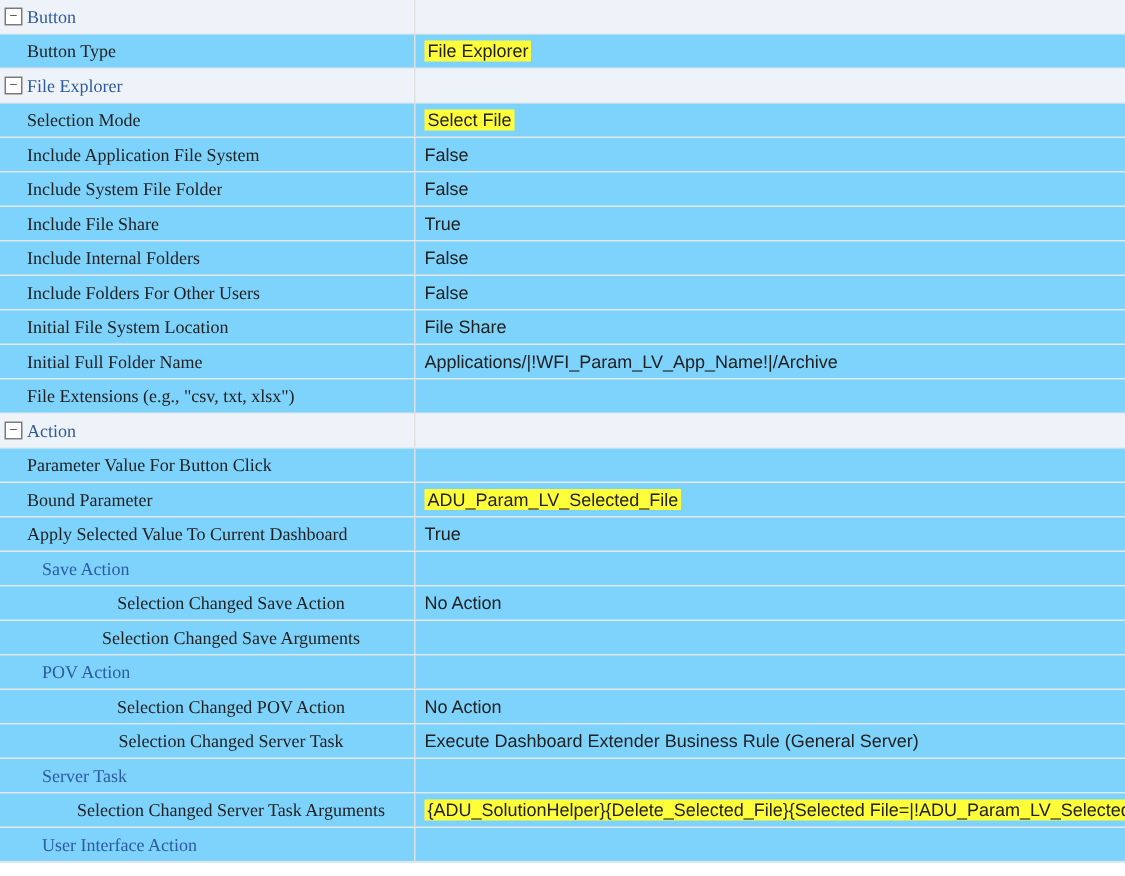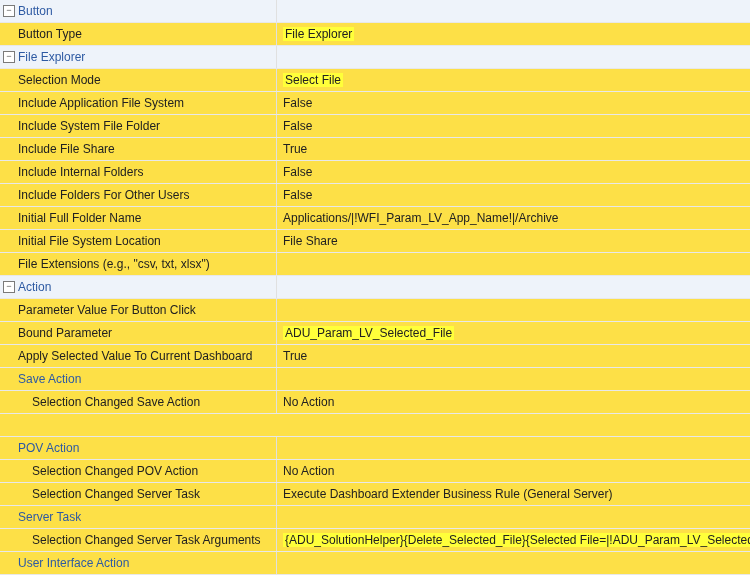--- a/index.html
+++ b/index.html
@@ -13,59 +13,59 @@
   .grid {
     width: 750px;
     display: flex;
     flex-direction: column;
   }
   .row {
     display: flex;
     align-items: stretch;
     min-height: 23px;
     border-bottom: 1px solid #e8e8e8;
-    background: #fde047;
+    background: #7dd3fc;
   }
   .row.stripe-blue { background: #eef3fa; }
   .row .label-col {
     width: 277px;
     flex: 0 0 277px;
     display: flex;
     align-items: center;
     padding-left: 3px;
     border-right: 1px solid #e0e0e0;
   }
   .row .value-col {
     flex: 1 1 auto;
     display: flex;
     align-items: center;
     padding-left: 6px;
   }
   .row.category .label-col { color: #2e5aa3; }
-  .row.subcategory .label-col { color: #2e5aa3; padding-left: 18px; text-align: right; }
+  .row.subcategory .label-col { color: #2e5aa3; padding-left: 28px; text-align: right; }
   .row.property .label-col { color: #212121; padding-left: 18px; }
-  .row.subproperty .label-col { padding-left: 32px; }
+  .row.subproperty .label-col { padding-left: 32px; justify-content: center; }
   .row.disabled { color: #a0a0a0; }
   .expander {
     width: 12px;
     height: 12px;
     flex: 0 0 12px;
     display: inline-flex;
     align-items: center;
     justify-content: center;
     border: 1px solid #7a7a7a;
     margin-right: 3px;
     font-size: 9px;
     line-height: 9px;
     color: #555;
     background: #fff;
   }
   .expander .glyph { transform: translateY(-1px); }
   .hl { background: #ffff3a; padding: 0 2px; }
-  .label-text { white-space: nowrap; overflow: hidden; text-overflow: clip; }
+  .label-text { white-space: nowrap; overflow: hidden; text-overflow: clip; font-family: Liberation Serif, serif; }
   .value-text { white-space: nowrap; overflow: hidden; text-overflow: clip; }
 </style>
 </head>
 <body>
 
 <div class="grid">
 
   <div class="row category stripe-blue">
     <div class="label-col">
       <span class="expander">
@@ -136,32 +136,32 @@
   <div class="row property">
     <div class="label-col">
         <span class="label-text">Include Folders For Other Users</span>
       </div>
     <div class="value-col">
         <span class="value-text">False</span>
       </div>
   </div>
   <div class="row property">
     <div class="label-col">
+        <span class="label-text">Initial File System Location</span>
+      </div>
+    <div class="value-col">
+        <span class="value-text">File Share</span>
+      </div>
+  </div>
+  <div class="row property">
+    <div class="label-col">
         <span class="label-text">Initial Full Folder Name</span>
       </div>
     <div class="value-col">
         <span class="value-text">Applications/|!WFI_Param_LV_App_Name!|/Archive</span>
-      </div>
-  </div>
-  <div class="row property">
-    <div class="label-col">
-        <span class="label-text">Initial File System Location</span>
-      </div>
-    <div class="value-col">
-        <span class="value-text">File Share</span>
       </div>
   </div>
   <div class="row property">
     <div class="label-col">
         <span class="label-text">File Extensions (e.g., "csv, txt, xlsx")</span>
       </div>
     <div class="value-col">
         <span class="value-text"></span>
       </div>
   </div>
@@ -208,20 +208,23 @@
   </div>
   <div class="row property subproperty">
     <div class="label-col">
         <span class="label-text">Selection Changed Save Action</span>
       </div>
     <div class="value-col">
         <span class="value-text">No Action</span>
       </div>
   </div>
   <div class="row property subproperty disabled">
+    <div class="label-col">
+        <span class="label-text">Selection Changed Save Arguments</span>
+      </div>
     <div class="value-col">
         <span class="value-text"></span>
       </div>
   </div>
 
   <div class="row subcategory">
     <div class="label-col">
         <span class="label-text">POV Action</span>
       </div>
     <div class="value-col"></div>

